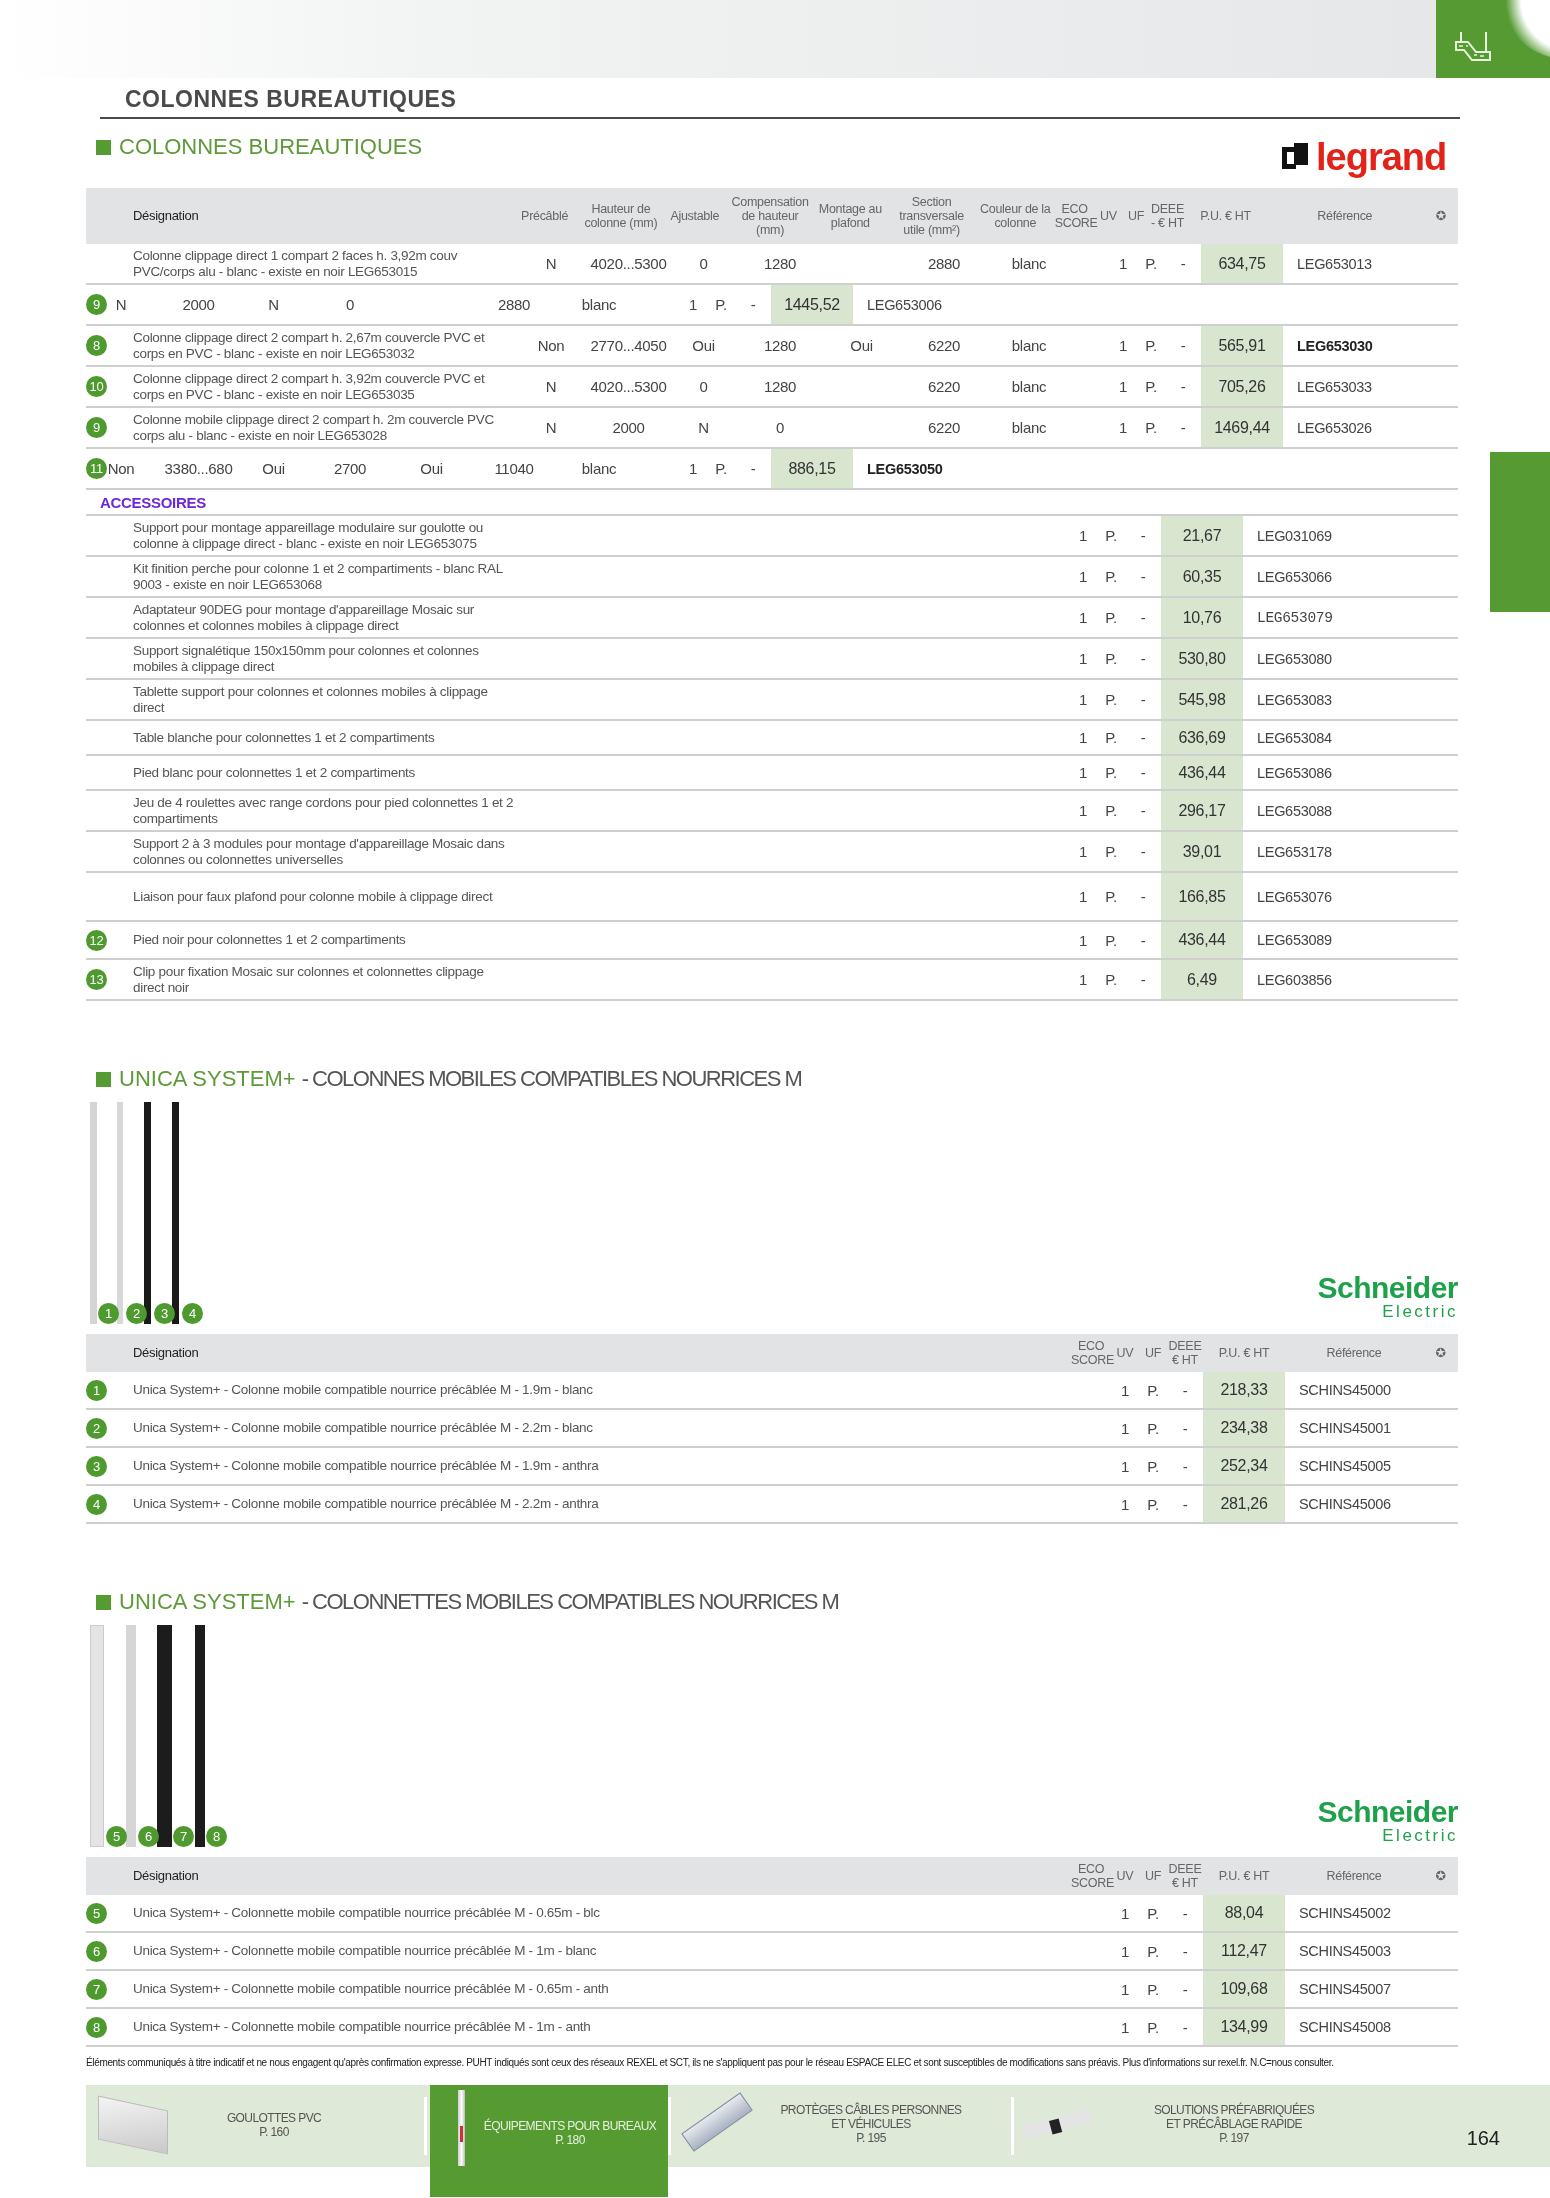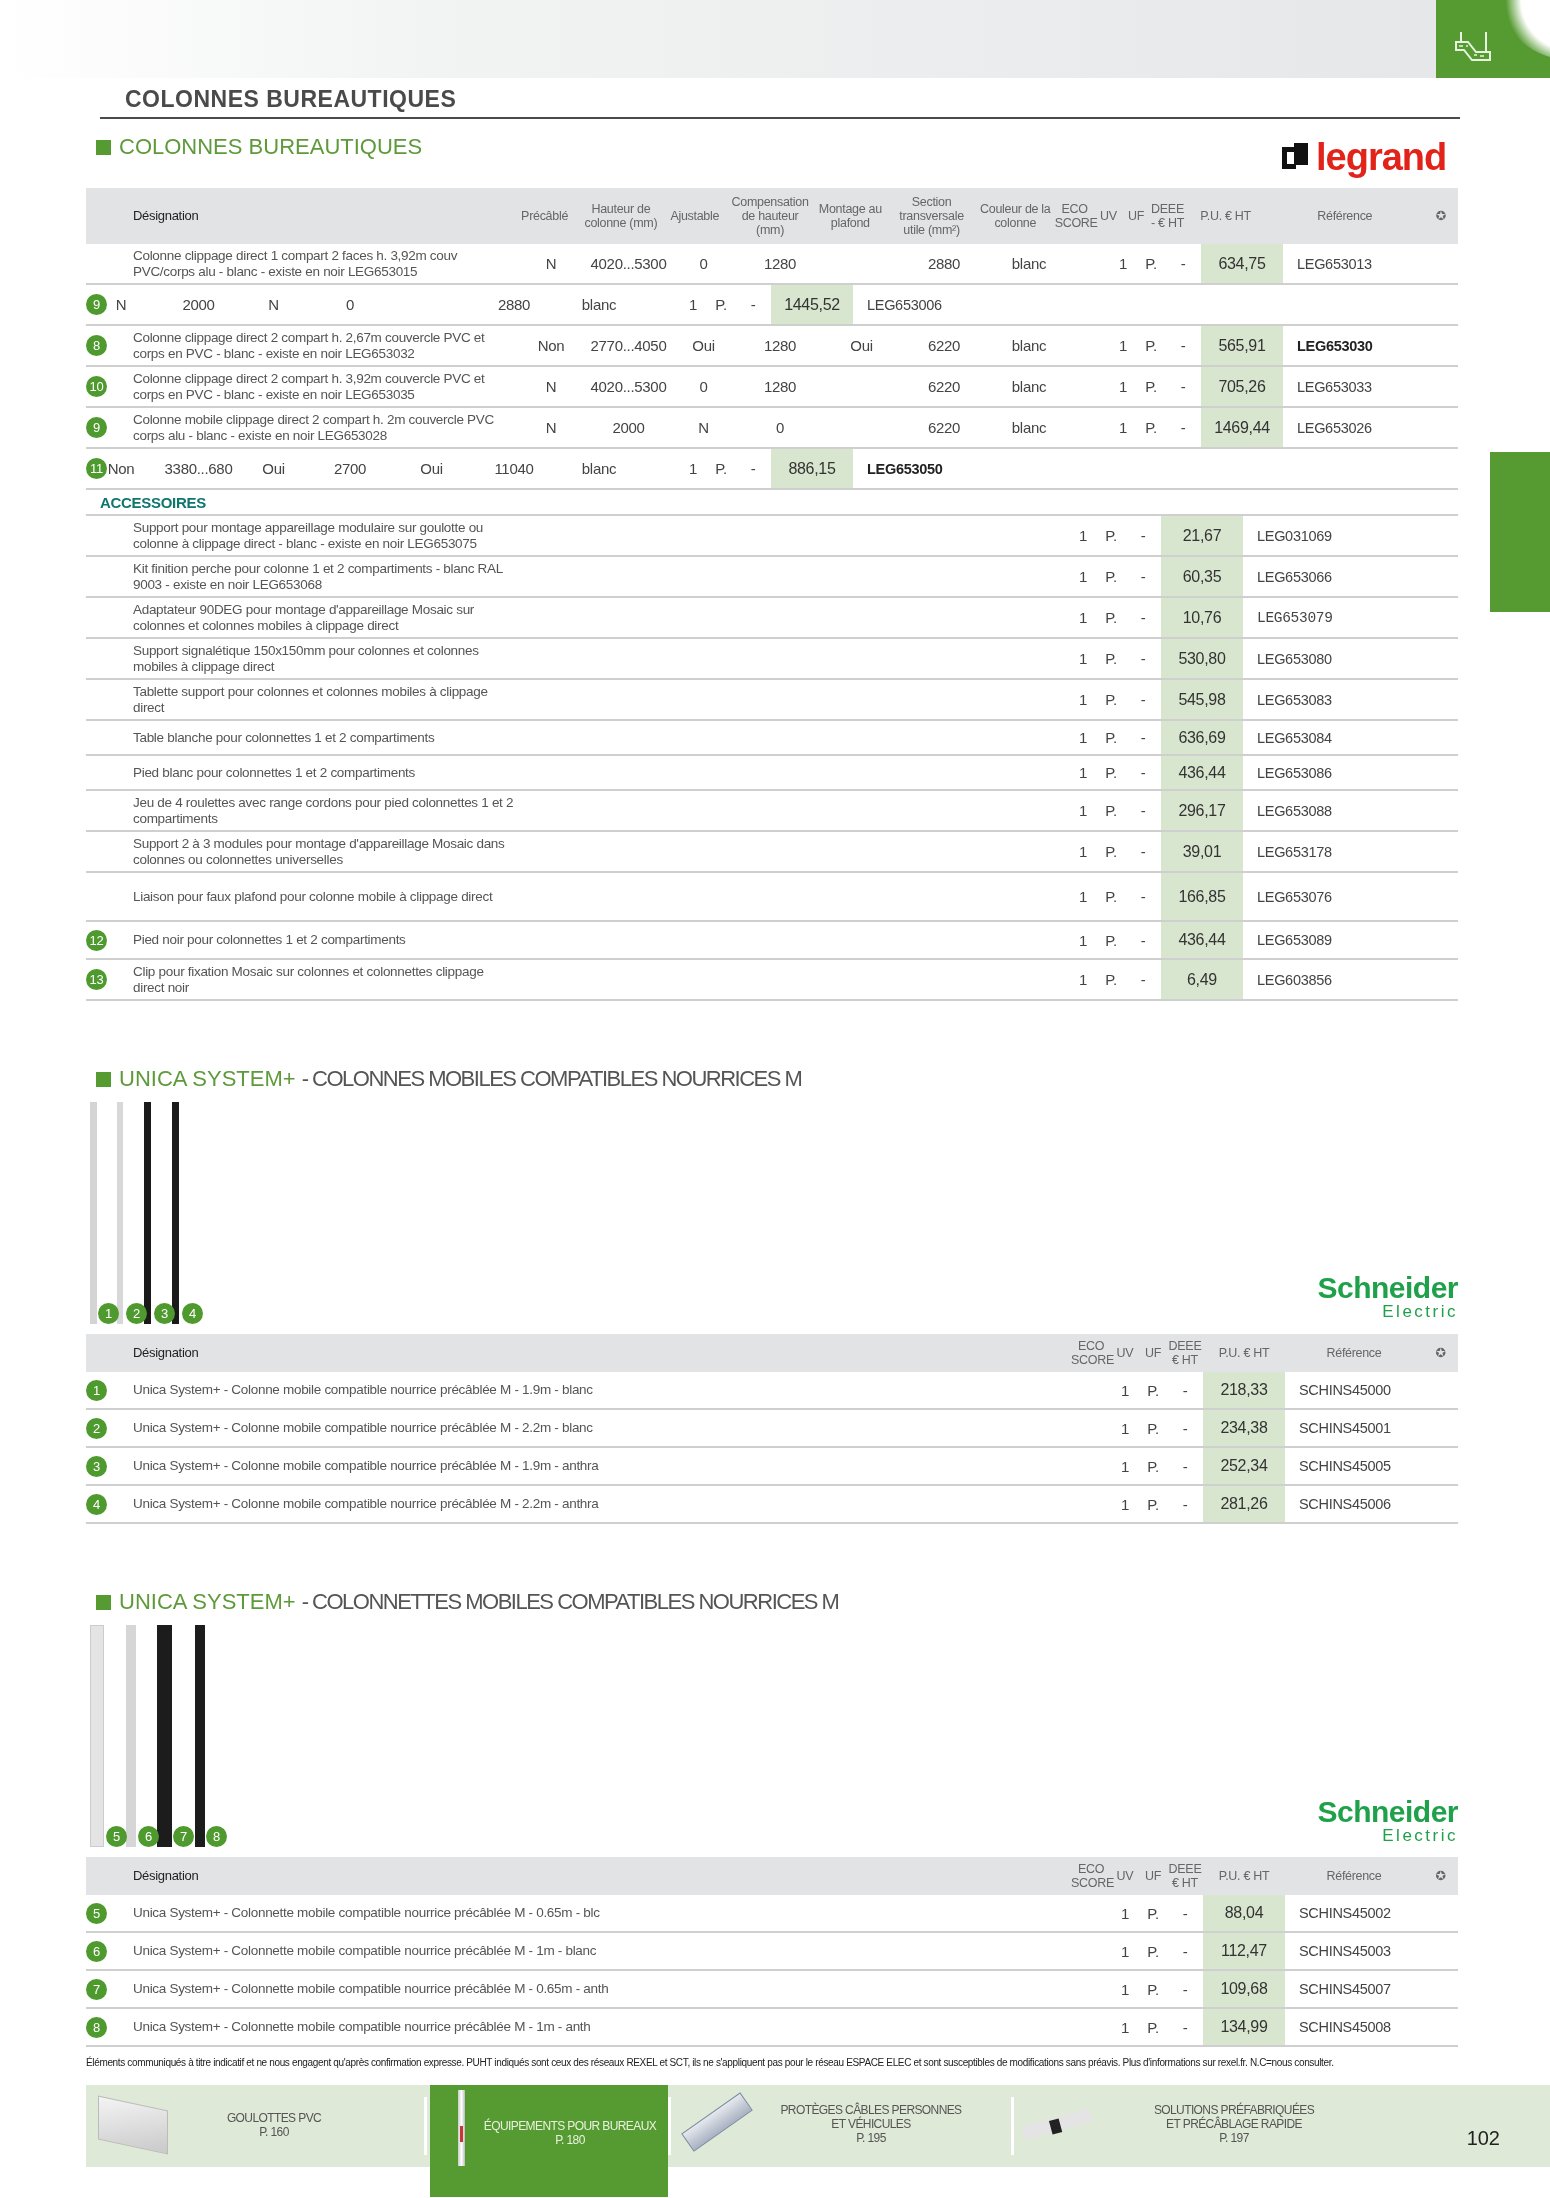--- a/index.html
+++ b/index.html
@@ -40,21 +40,21 @@
   .thead .c { text-align: center; line-height: 14px; }
   .thead .desig { color: #222; text-align: left; padding-left: 47px; font-size: 13px; }
   .row { display: flex; align-items: center; border-bottom: 2px solid #cfcfcf; font-size: 15px; color: #444; position: relative; }
   .row .c { text-align: center; }
   .row .desig { text-align: left; padding-left: 47px; font-size: 13.5px; line-height: 16px; color: #555; }
   .row .price { background: #d9e6cf; align-self: stretch; display: flex; align-items: center; justify-content: center; font-size: 16px; color: #333; }
   .row .ref { text-align: left; padding-left: 14px; font-size: 14.5px; color: #444; }
   .row .ref.bold { font-weight: bold; color: #222; }
   .badge { position: absolute; left: 0; width: 21px; height: 21px; border-radius: 50%; background: #4e9a2e; color: #fff;
            font-size: 13px; display: flex; align-items: center; justify-content: center; }
-  .acc-label { font-weight: bold; color: #0f766e; font-size: 15px; padding-left: 14px; height: 26px; display: flex; align-items: center; border-bottom: 2px solid #cfcfcf; }
+  .acc-label { font-weight: bold; color: #6d28d9; font-size: 15px; padding-left: 14px; height: 26px; display: flex; align-items: center; border-bottom: 2px solid #cfcfcf; }
 
   
   .bar { position: absolute; }
   .pbadge { position: absolute; width: 21px; height: 21px; border-radius: 50%; background: #4e9a2e; color: #fff; font-size: 13px;
             display: flex; align-items: center; justify-content: center; }
 
   .disclaimer { position: absolute; left: 86px; top: 2057px; font-size: 10px; color: #222; letter-spacing: -0.35px; white-space: nowrap; }
 
   
   .footer { position: absolute; left: 86px; top: 2085px; width: 1464px; height: 82px; background: #dfe9d7; }
@@ -511,13 +511,13 @@
     <div style="position:absolute;left:8px;top:32px;width:70px;height:14px;background:#e4e4e4;transform:rotate(-15deg);">
         <div style="position:absolute;left:28px;top:2px;width:10px;height:14px;background:#222;"></div>
       </div>
     <div class="lbl cond" style="position:absolute;left:120px;width:200px;top:18px;">
       <div>SOLUTIONS PRÉFABRIQUÉES</div>
       <div>ET PRÉCÂBLAGE RAPIDE</div>
       <div>P. 197</div>
     </div>
   </div>
 </div>
-<div class="page-num">102</div>
+<div class="page-num">164</div>
 
 </body></html>

